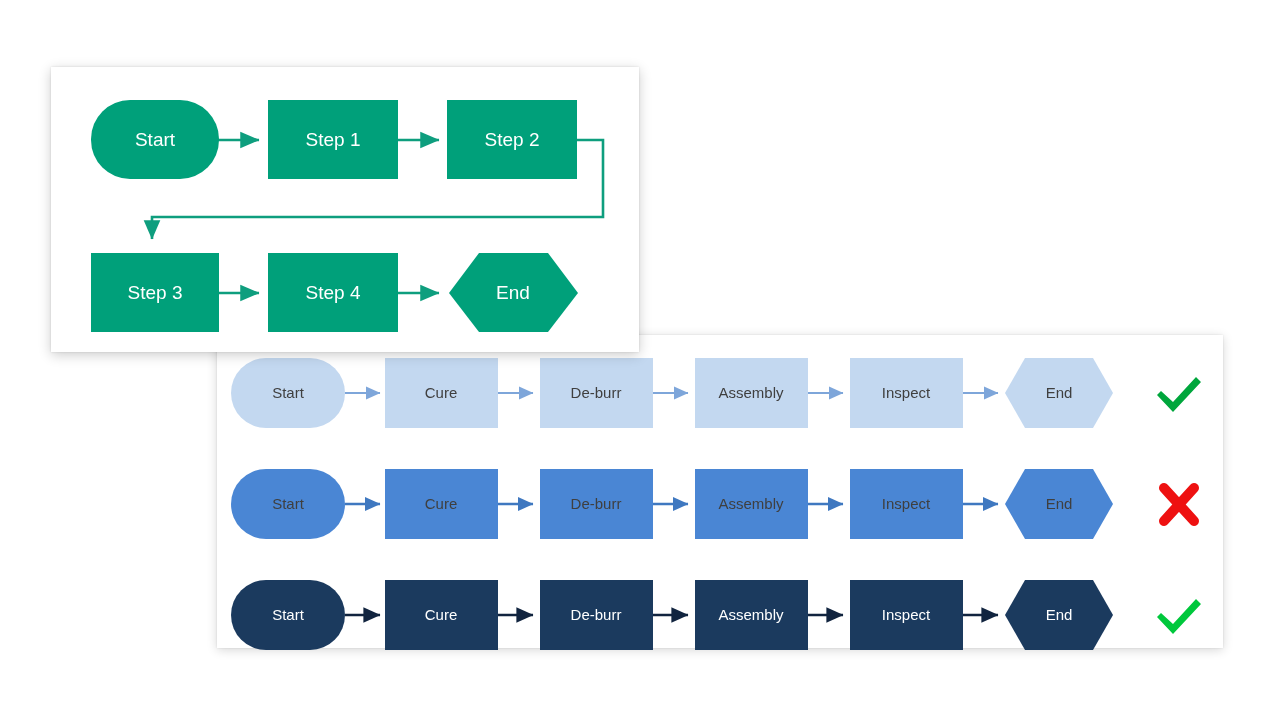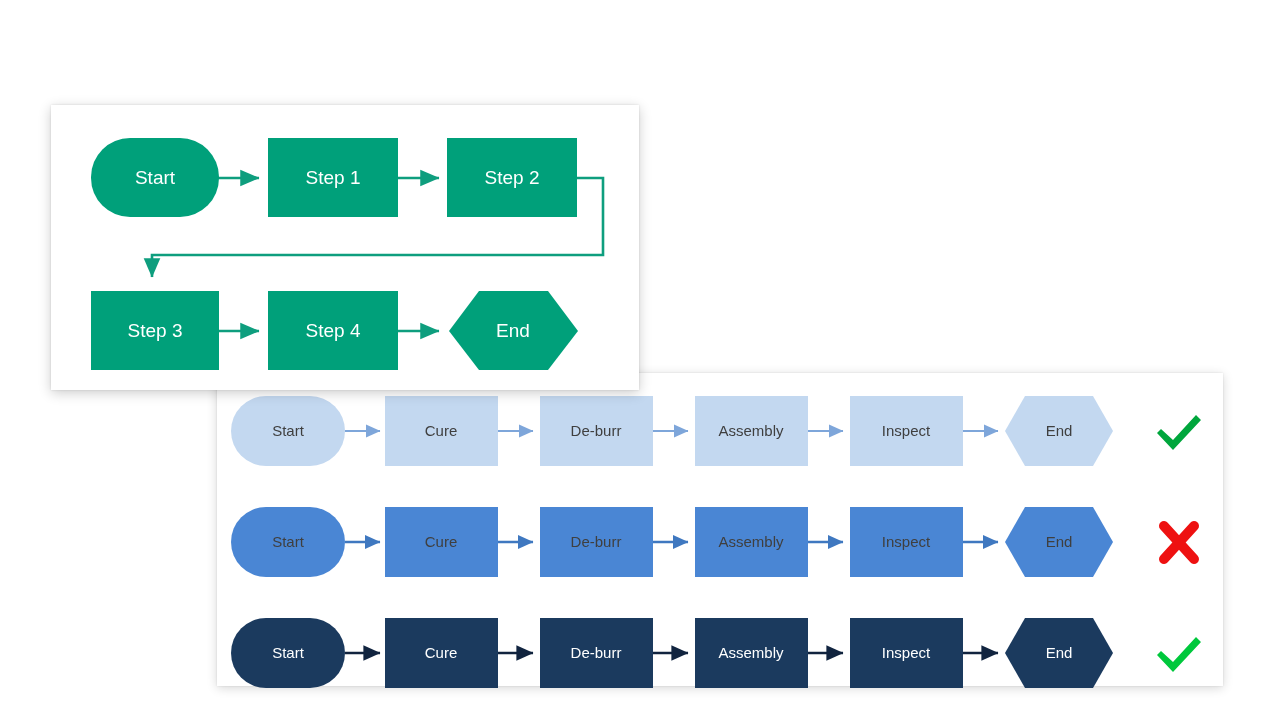--- a/index.html
+++ b/index.html
@@ -21,21 +21,20 @@
     position: absolute;
     inset: 0;
     background: #ffffff;
   }
 
   
   .card {
     position: absolute;
     background: #ffffff;
     box-sizing: border-box;
-    margin-top: 38px;
   }
   .card-variants {
     left: 217px;
     top: 335px;
     width: 1006px;
     height: 313px;
     box-shadow: 0 2px 10px rgba(0,0,0,0.16), 0 0 2px rgba(0,0,0,0.10);
     z-index: 1;
   }
   .card-green {

